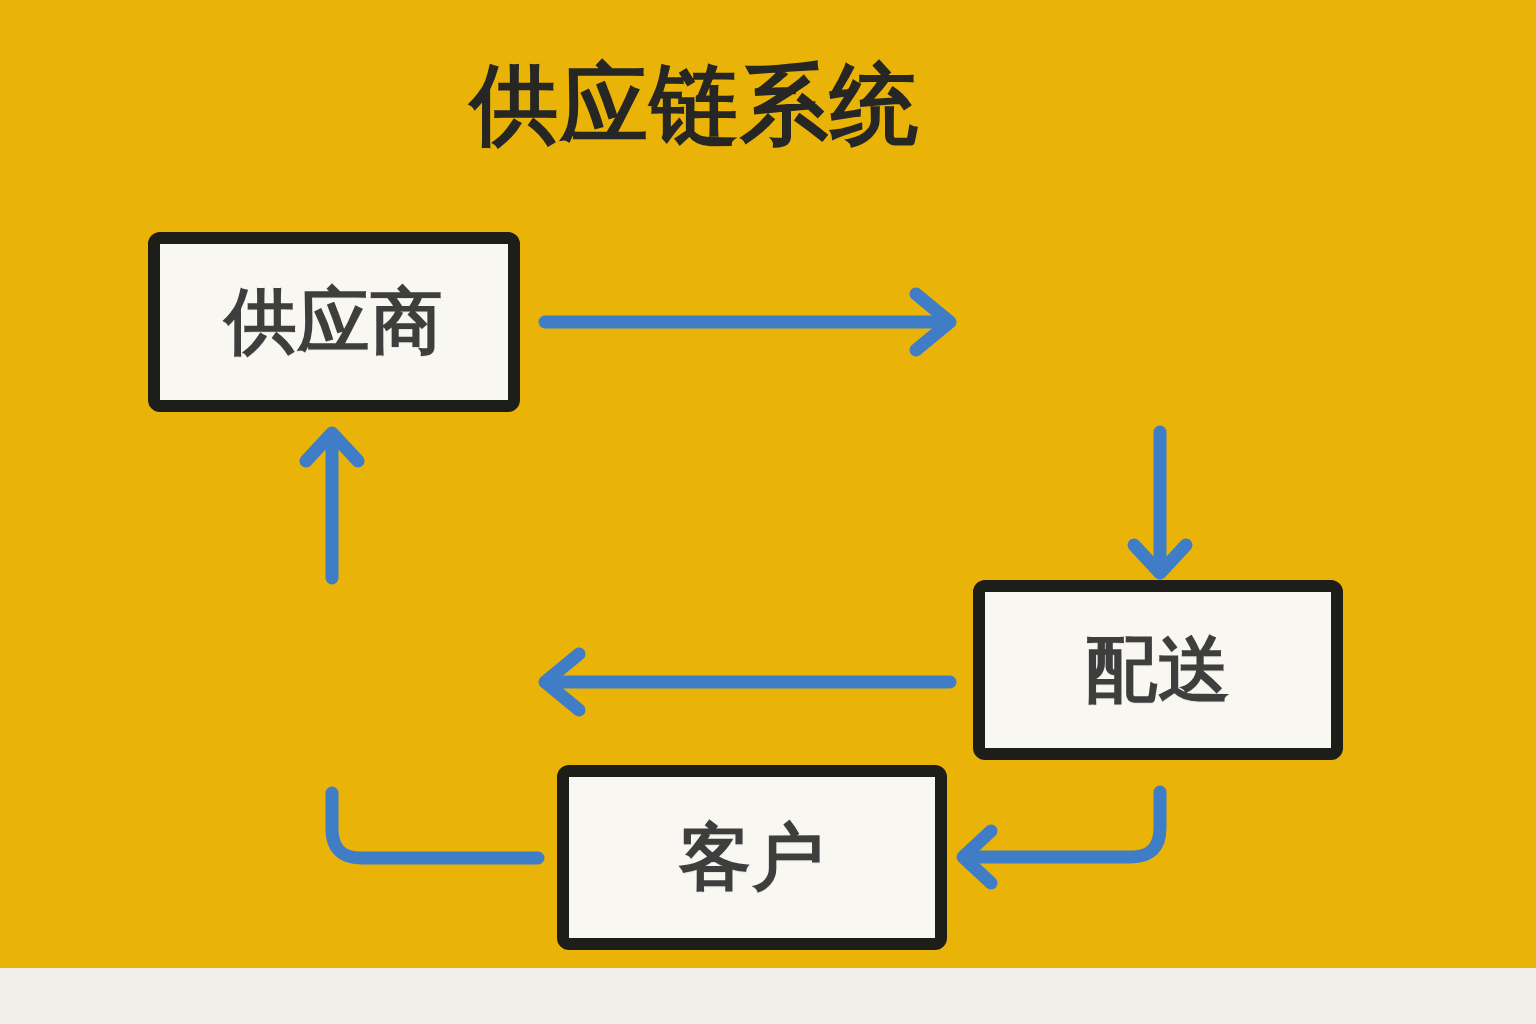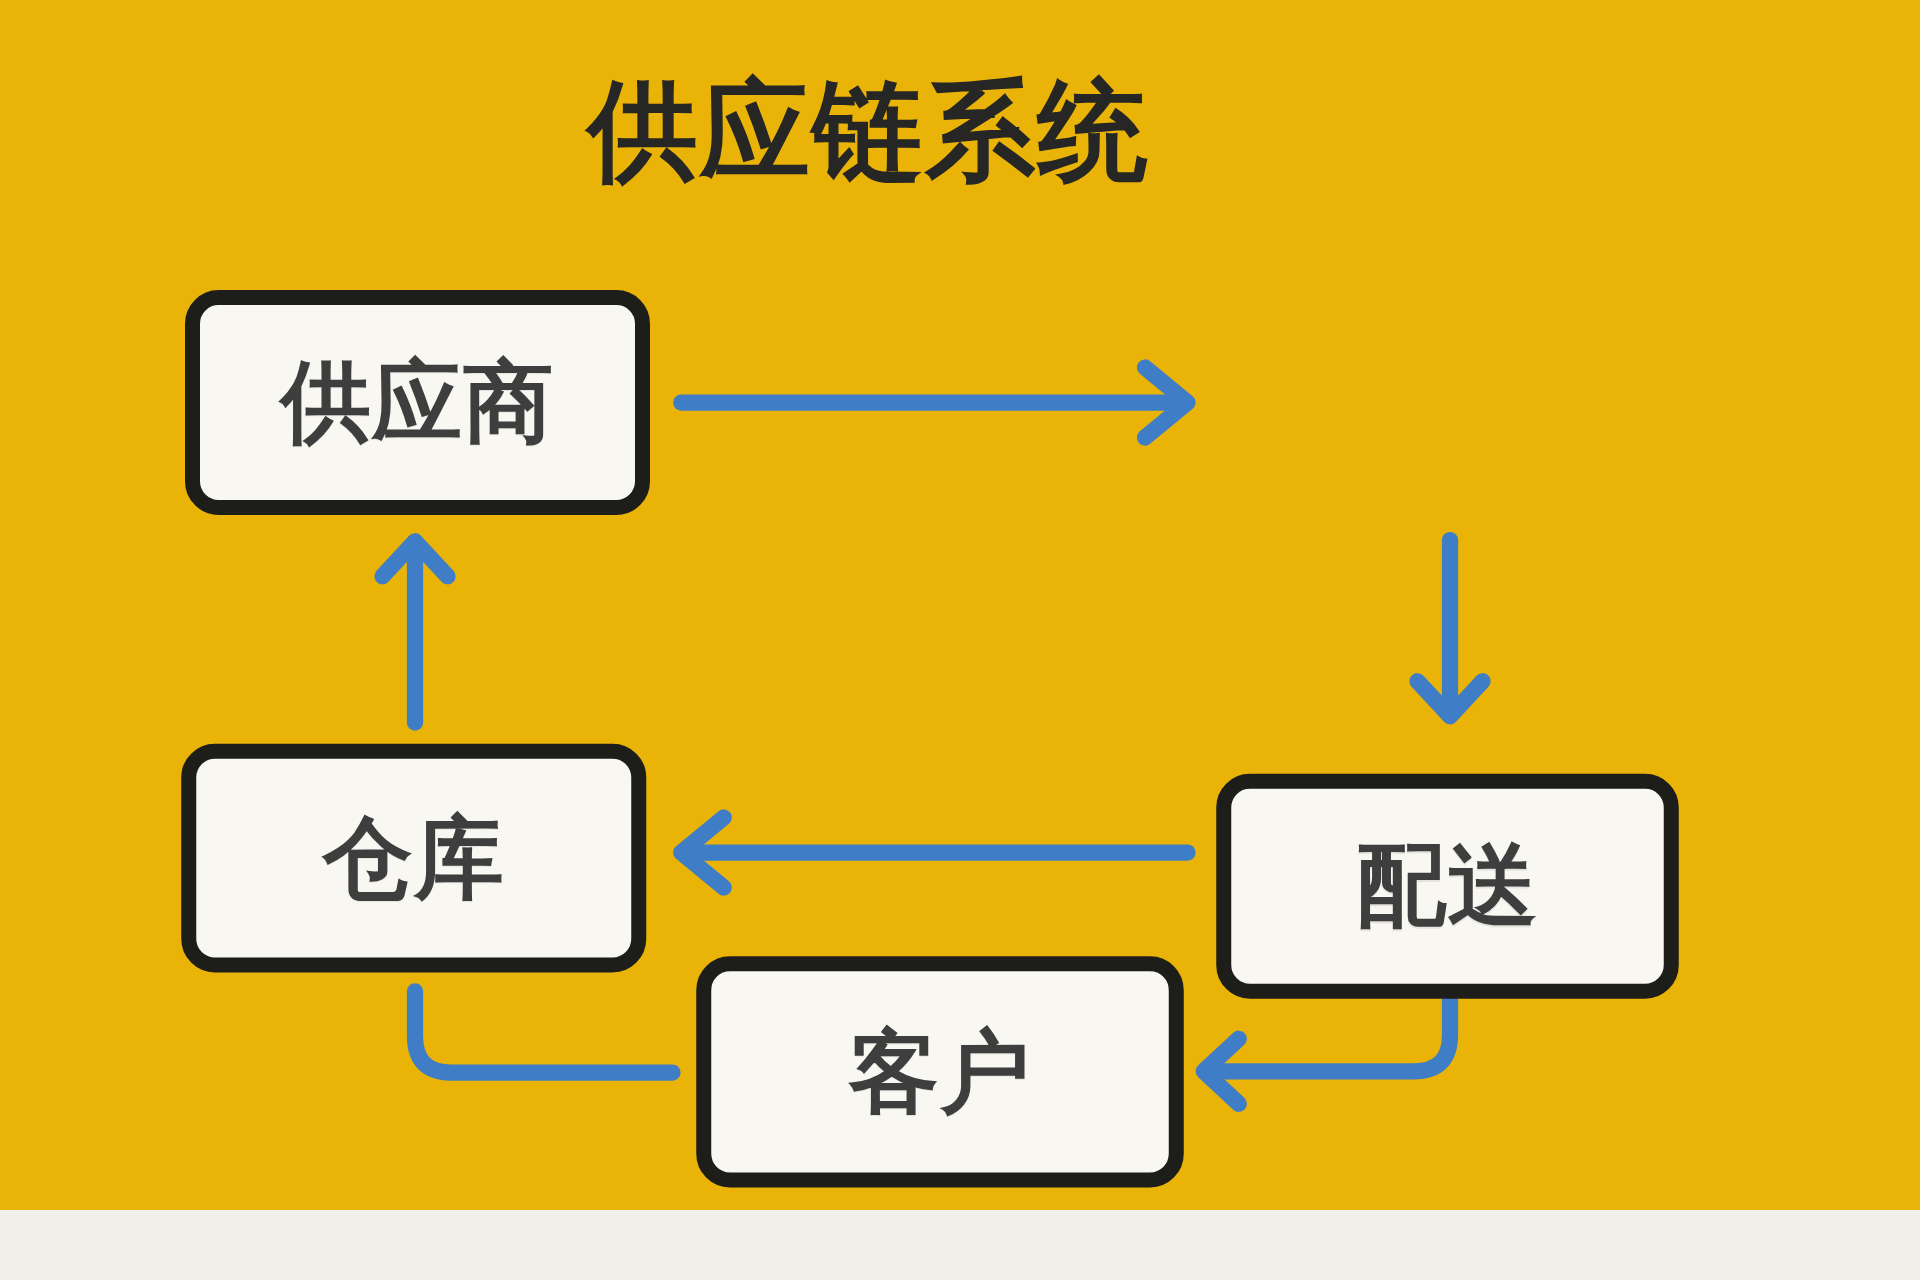--- a/index.html
+++ b/index.html
@@ -36,37 +36,37 @@
     fill: none;
     stroke: #3f7dc6;
     stroke-width: 13px;
     stroke-linecap: round;
     stroke-linejoin: round;
   }
   .node {
     position: absolute;
     box-sizing: border-box;
     border: 12px solid #1d1d1a;
-    border-radius: 27px;
+    border-radius: 12px;
     background: #f8f7f1;
     display: flex;
     align-items: center;
     justify-content: center;
   }
   .node-label {
     font-size: 72px;
     font-weight: 800;
     color: #3e3e3e;
     letter-spacing: 1px;
     text-shadow: 0 1px 0 rgba(0,0,0,0.08);
   }
   .node-supplier      { left: 148px; top: 232px; width: 372px; height: 180px; }
   .node-manufacturing { left: 972px; top: 230px; width: 375px; height: 185px; }
   .node-warehouse     { left: 145px; top: 595px; width: 372px; height: 183px; }
-  .node-distribution  { left: 973px; top: 619px; width: 370px; height: 180px; }
+  .node-distribution  { left: 973px; top: 580px; width: 370px; height: 180px; }
   .node-customer      { left: 557px; top: 765px; width: 390px; height: 185px; text-align: center; }
 </style>
 </head>
 <body>
 
 <div class="canvas">
 
   <h1 class="diagram-title">供应链系统</h1>
 
   <svg class="edges-layer" viewBox="0 0 1536 1024" xmlns="http://www.w3.org/2000/svg" aria-hidden="true">
@@ -99,23 +99,20 @@
       <path d="M 332 578 V 447"></path>
       <path d="M 306 461 L 332 433 L 358 461"></path>
     </g>
   </svg>
 
   <div class="node node-supplier">
     <span class="node-label">供应商</span>
   </div>
 
 
-  <div class="node node-warehouse">
-    <span class="node-label">仓库</span>
-  </div>
 
   <div class="node node-distribution">
     <span class="node-label">配送</span>
   </div>
 
   <div class="node node-customer">
     <span class="node-label">客户</span>
   </div>
 
 </div>

